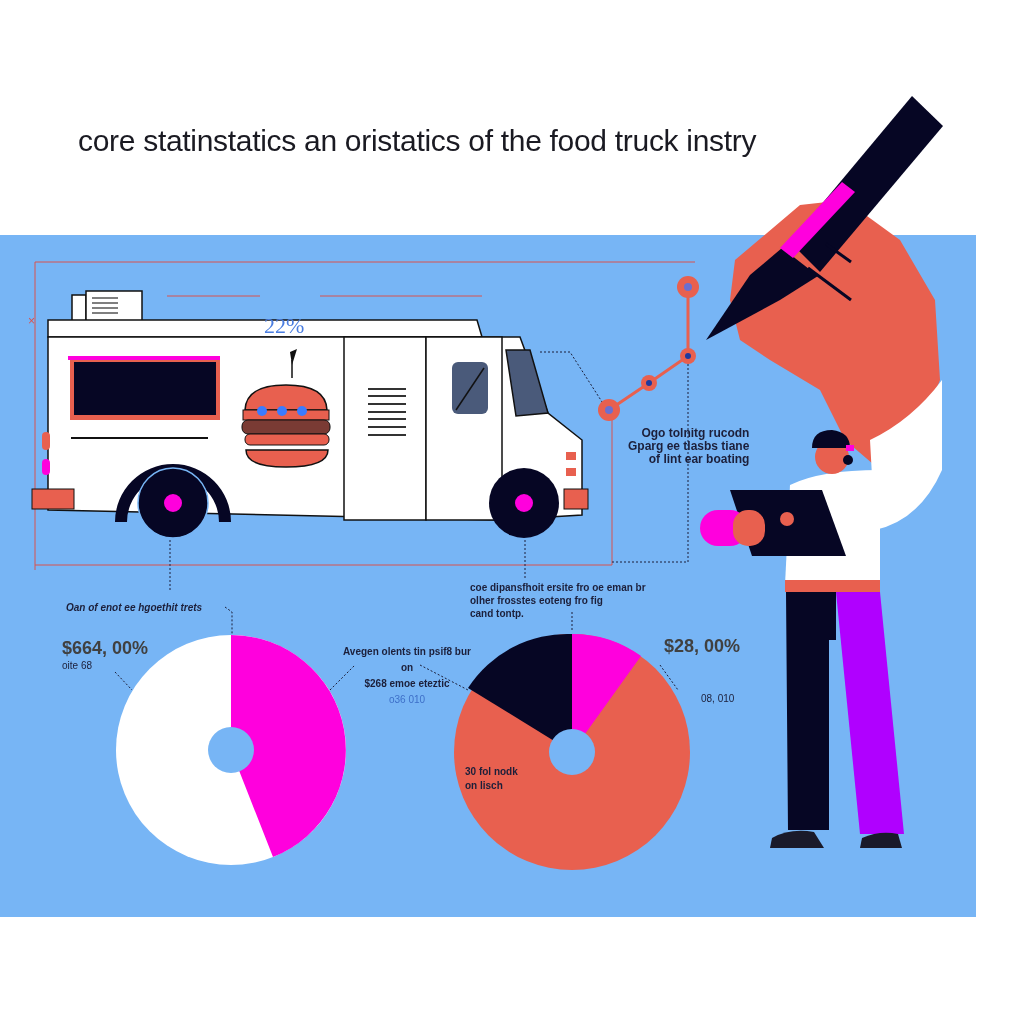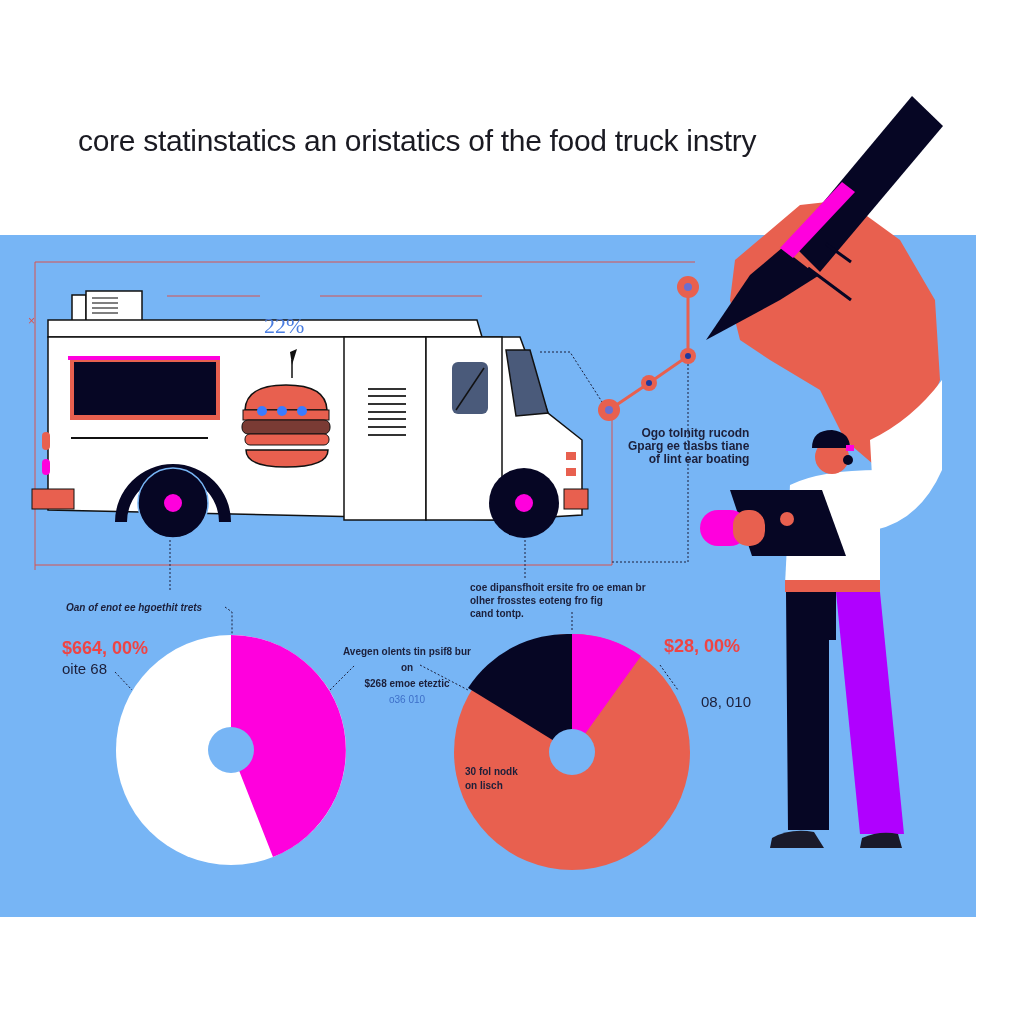--- a/index.html
+++ b/index.html
@@ -1,21 +1,21 @@
 <!DOCTYPE html>
 <html><head>
 <meta charset="utf-8">
 <style>
   html, body { margin: 0; padding: 0; }
   body { width: 1024px; height: 1024px; background: #ffffff; position: relative; overflow: hidden; font-family: "Liberation Sans", sans-serif; }
   .title { position: absolute; left: 78px; top: 124px; font-size: 30px; color: #1a1a22; letter-spacing: -0.3px; white-space: nowrap; }
   .panel { position: absolute; left: 0; top: 235px; width: 976px; height: 682px; background: #77b5f5; }
   .txt { position: absolute; color: #1c1f3a; font-size: 11px; line-height: 14px; font-weight: bold; }
-  .big { position: absolute; color: #ef4444; font-size: 18px; font-weight: bold; font-family: "Liberation Sans", sans-serif; text-align: right; }
-  .small { position: absolute; color: #1c1f3a; font-size: 15px; }
+  .big { position: absolute; color: #404040; font-size: 18px; font-weight: bold; font-family: "Liberation Sans", sans-serif; text-align: right; }
+  .small { position: absolute; color: #1c1f3a; font-size: 10px; }
   .dim { position: absolute; color: #4a7de0; font-size: 22px; font-family: "Liberation Serif", serif; }
   svg { position: absolute; left: 0; top: 0; }
 </style>
 </head>
 <body>
 
 <div class="title">core statinstatics an oristatics of the food truck instry</div>
 
 <div class="panel"></div>
 

